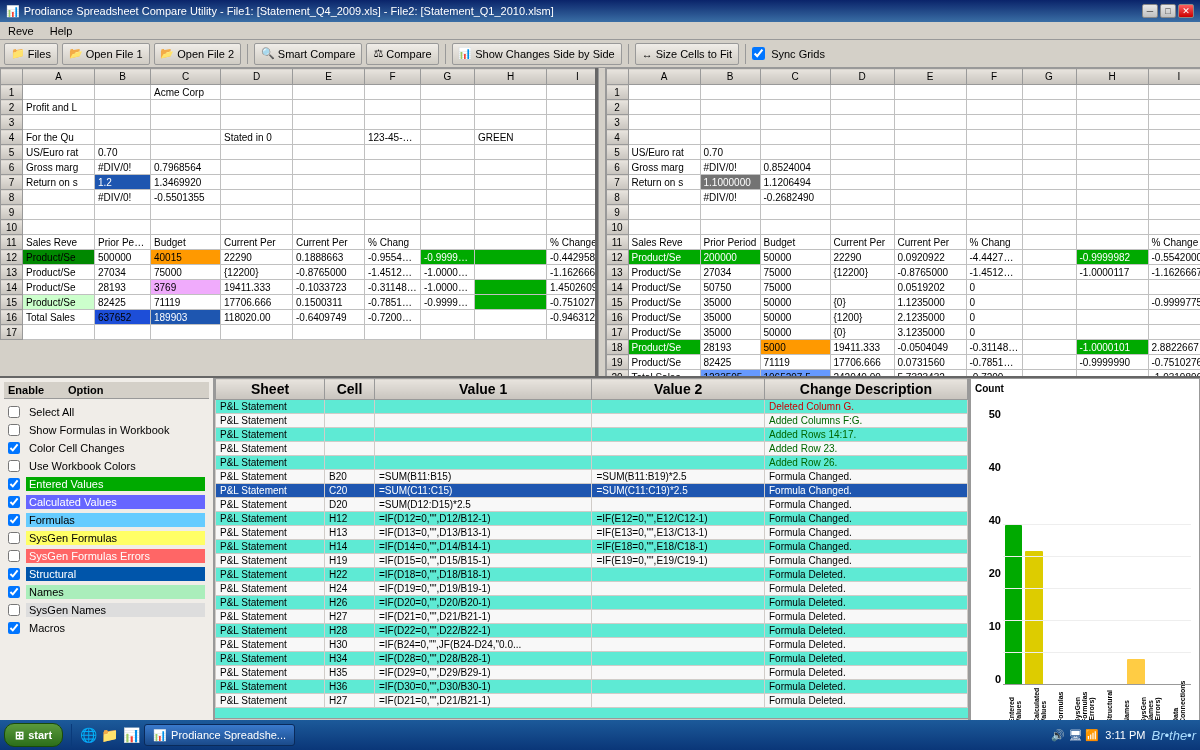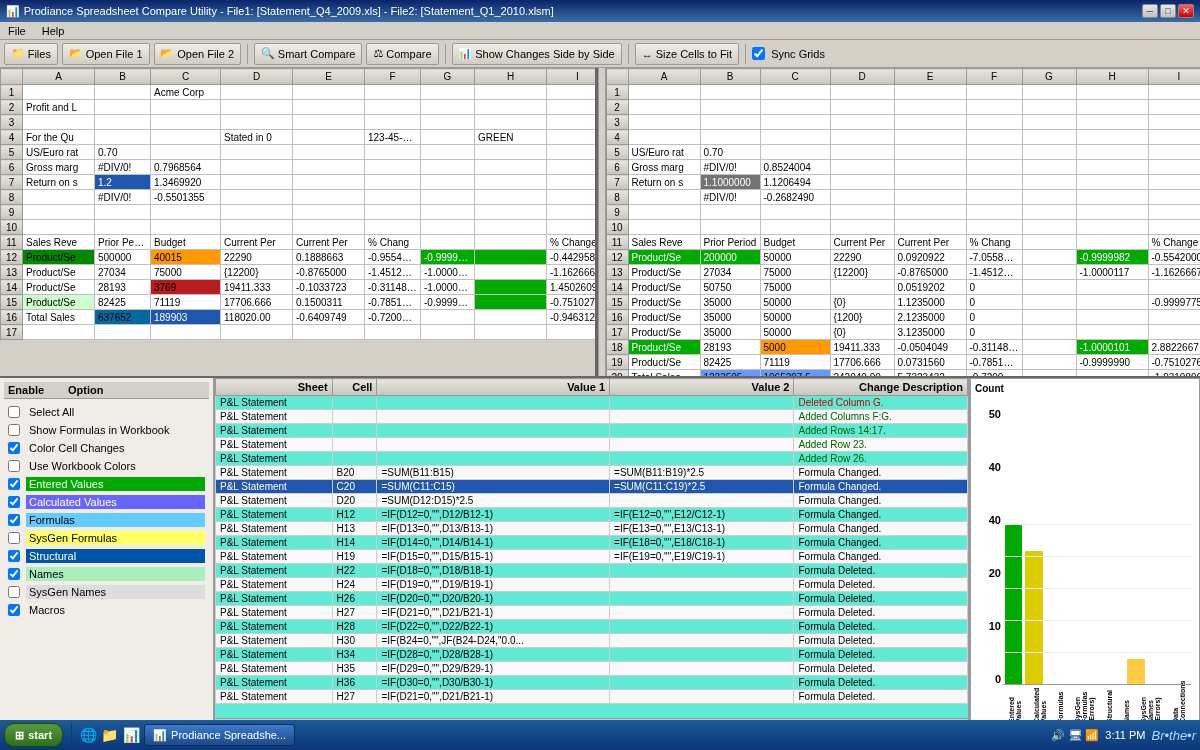--- a/index.html
+++ b/index.html
@@ -196,22 +196,22 @@
     }
 
     .changes-table {
       border-collapse: collapse;
       width: 100%;
     }
     .changes-table th {
       background: linear-gradient(to bottom, #e8e4de, #c8c4be);
       border: 1px solid #999;
       padding: 2px 4px;
-      text-align: right;
-      font-size: 11px;
+      text-align: center;
+      font-size: 14px;
       position: sticky;
       top: 0;
     }
     .changes-table td {
       border: 1px solid #d0ccc8;
       padding: 1px 4px;
       font-size: 10px;
       white-space: nowrap;
     }
     .changes-table tr:nth-child(even) td { background: #f8f8f8; }
@@ -360,21 +360,21 @@
     <span>Prodiance Spreadsheet Compare Utility - File1: [Statement_Q4_2009.xls] - File2: [Statement_Q1_2010.xlsm]</span>
   </div>
   <div id="title-bar-right">
     <div class="win-btn">─</div>
     <div class="win-btn">□</div>
     <div class="win-btn close">✕</div>
   </div>
 </div>
 
 <div id="menu-bar">
-  <span class="menu-item">File</span>
+  <span class="menu-item">Reve</span>
   <span class="menu-item">Help</span>
 </div>
 
 <div id="toolbar">
   <div class="toolbar-btn">
     <span>📁</span>
     <span>Files</span>
   </div>
   <div class="toolbar-btn">
     <span>📂</span>
@@ -595,21 +595,21 @@
                 <td>-0.8765000</td>
                 <td>-1.4512836</td>
                 <td>-1.0000117</td>
                 <td></td>
                 <td>-1.1626667</td>
               </tr>
               <tr>
                 <td class="row-header">14</td>
                 <td>Product/Se</td>
                 <td>28193</td>
-                <td style="background-color: #b91c1c;">3769</td>
+                <td style="background-color: #f0abfc;">3769</td>
                 <td>19411.333</td>
                 <td>-0.1033723</td>
                 <td>-0.3114839</td>
                 <td>-1.0000274</td>
                 <td style="background-color: rgb(0, 170, 0); color: white;"></td>
                 <td>1.4502609</td>
               </tr>
               <tr>
                 <td class="row-header">15</td>
                 <td style="background-color: rgb(204, 255, 204);">Product/Se</td>
@@ -618,21 +618,21 @@
                 <td>17706.666</td>
                 <td>0.1500311</td>
                 <td>-0.7851784</td>
                 <td>-0.9999979</td>
                 <td style="background-color: rgb(0, 170, 0); color: white;"></td>
                 <td>-0.7510276</td>
               </tr>
               <tr>
                 <td class="row-header">16</td>
                 <td>Total Sales</td>
-                <td style="background-color: #0369a1;">637652</td>
+                <td style="background-color: #1d4ed8;">637652</td>
                 <td style="background-color: rgb(30, 86, 176); color: white;">189903</td>
                 <td>118020.00</td>
                 <td>-0.6409749</td>
                 <td>-0.7200001</td>
                 <td></td>
                 <td></td>
                 <td>-0.9463120</td>
               </tr>
               <tr>
                 <td class="row-header">17</td>
@@ -816,21 +816,21 @@
                 <td></td>
                 <td>% Change</td>
               </tr>
               <tr>
                 <td class="row-header">12</td>
                 <td style="background-color: rgb(0, 170, 0); color: white;">Product/Se</td>
                 <td style="background-color: rgb(0, 170, 0); color: white;">200000</td>
                 <td>50000</td>
                 <td>22290</td>
                 <td>0.0920922</td>
-                <td>-7.0558669</td>
+                <td>-4.4427500</td>
                 <td></td>
                 <td style="background-color: rgb(0, 170, 0); color: white;">-0.9999982</td>
                 <td>-0.5542000</td>
               </tr>
               <tr>
                 <td class="row-header">13</td>
                 <td>Product/Se</td>
                 <td>27034</td>
                 <td>75000</td>
                 <td>{12200}</td>
@@ -964,20 +964,24 @@
             <input type="checkbox" checked="" style="">
             <span class="option-label color-calculated">Calculated Values</span>
           </div>
           <div class="option-row">
             <input type="checkbox" checked="" style="">
             <span class="option-label color-formulas">Formulas</span>
           </div>
           <div class="option-row">
             <input type="checkbox" style="">
             <span class="option-label color-sysgen">SysGen Formulas</span>
+          </div>
+          <div class="option-row">
+            <input type="checkbox" style="">
+            <span class="option-label color-sysgen-err">SysGen Formulas Errors</span>
           </div>
           <div class="option-row">
             <input type="checkbox" checked="" style="">
             <span class="option-label color-structural">Structural</span>
           </div>
           <div class="option-row">
             <input type="checkbox" checked="" style="">
             <span class="option-label color-names">Names</span>
           </div>
           <div class="option-row">

